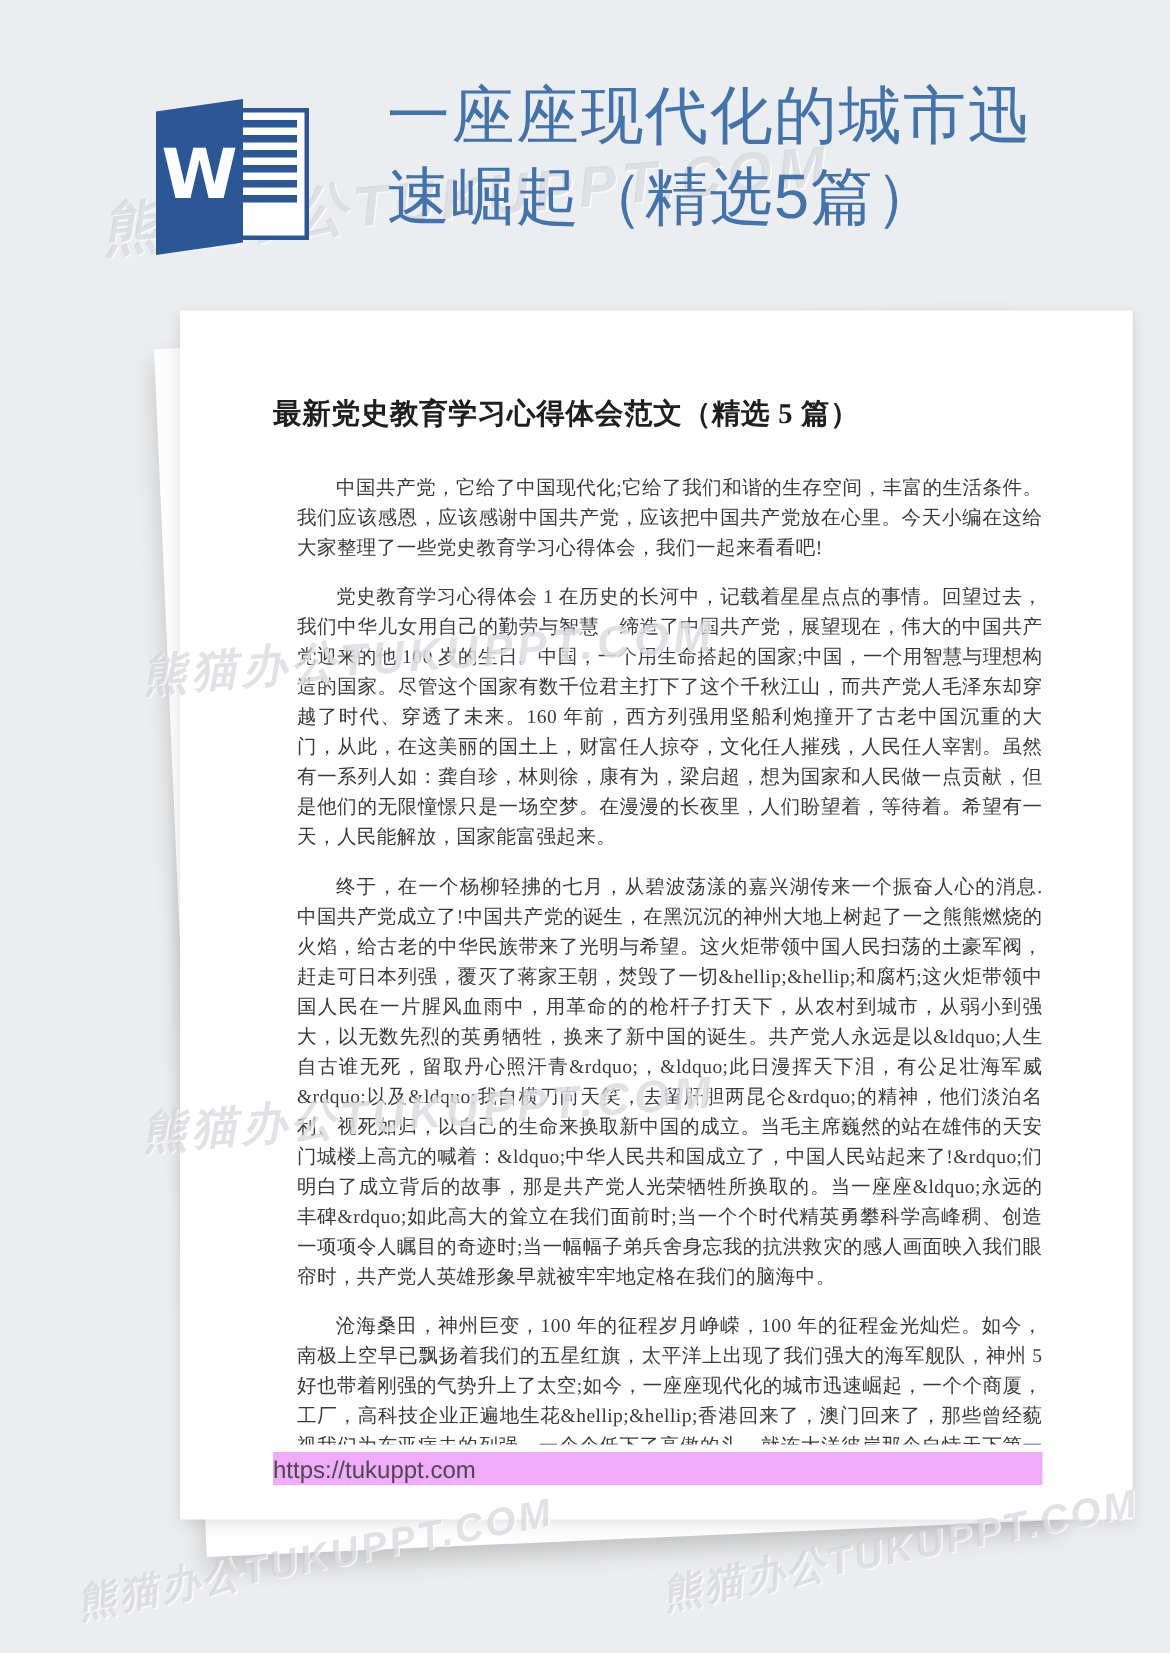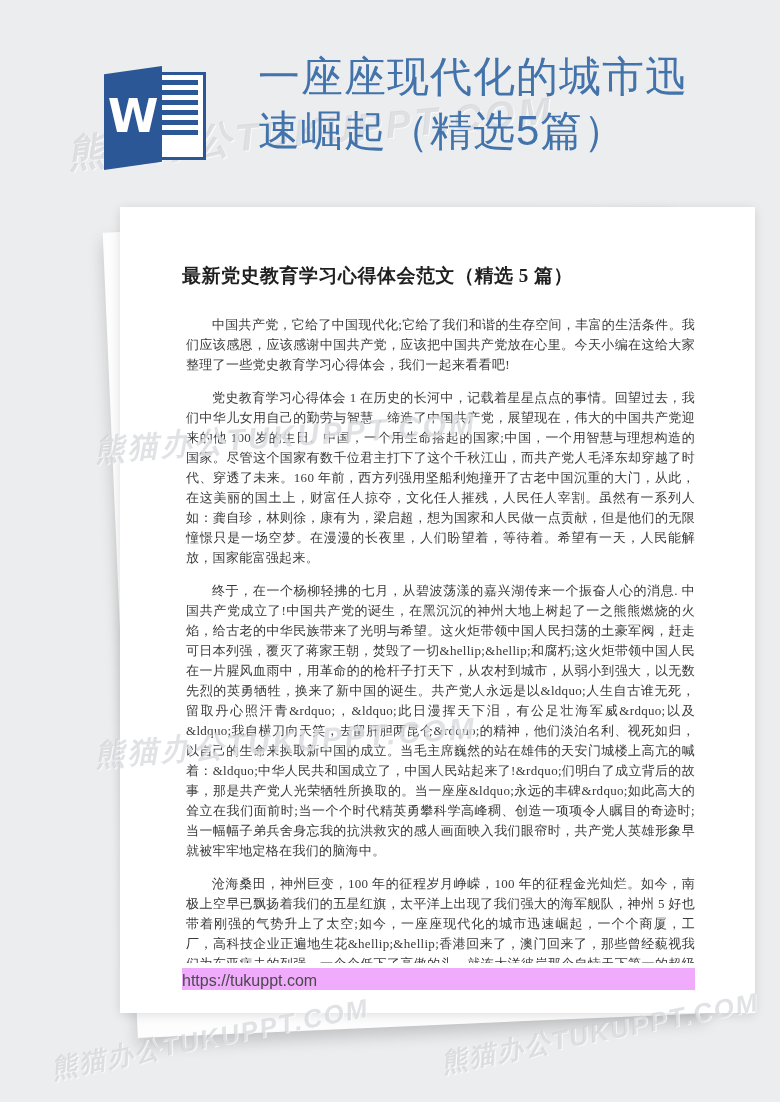--- a/index.html
+++ b/index.html
@@ -66,21 +66,21 @@
     font-family:"Liberation Serif", serif;
   }
   .doc-content { height:700px; overflow:hidden; }
   .doc-title {
     font-size:19px; font-weight:bold; color:#1f1f1f;
     letter-spacing:0.5px; margin:0 0 26px 0;
   }
   .doc-para {
     font-size:13px; line-height:20px; color:#3a3a3a;
     text-align:justify; text-indent:2em; letter-spacing:0.3px;
-    margin:0 0 13px 4px;
+    margin:0 0 13px 16px;
   }
   .footer-url {
     position:absolute; left:62px; top:761px; right:60px;
     background:#f0abfc; padding-top:4px;
     font-size:16px; color:#4a4a4a;
     font-family:"Liberation Sans", sans-serif;
     text-decoration:none;
   }
 </style>
 </head>

